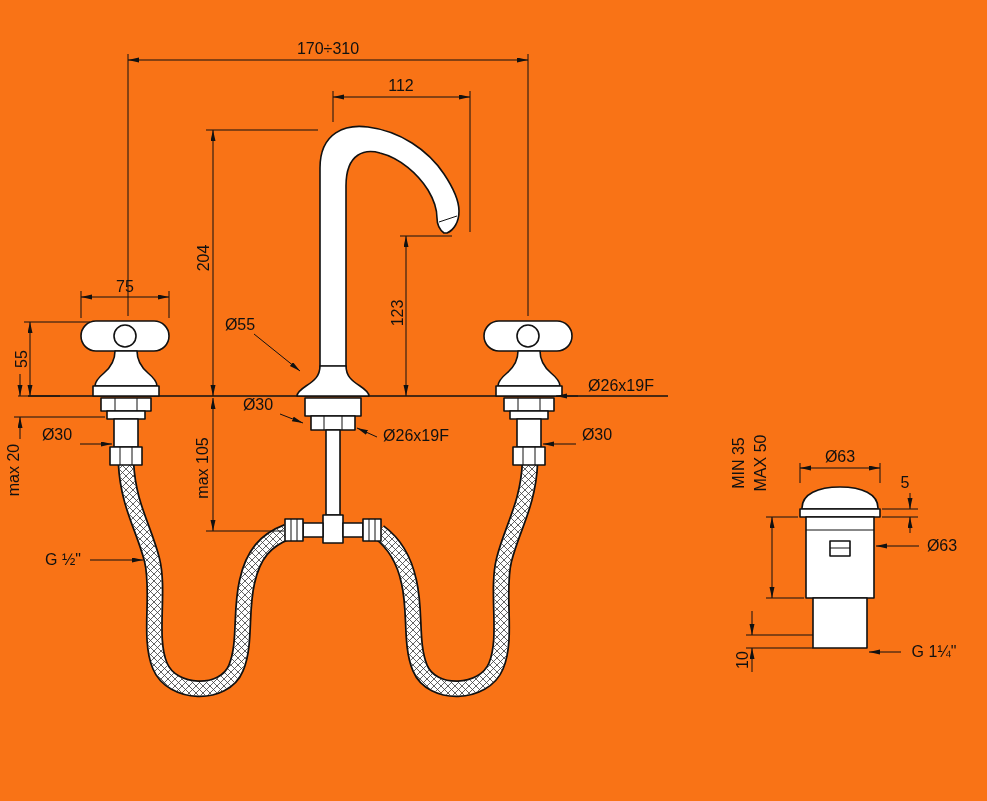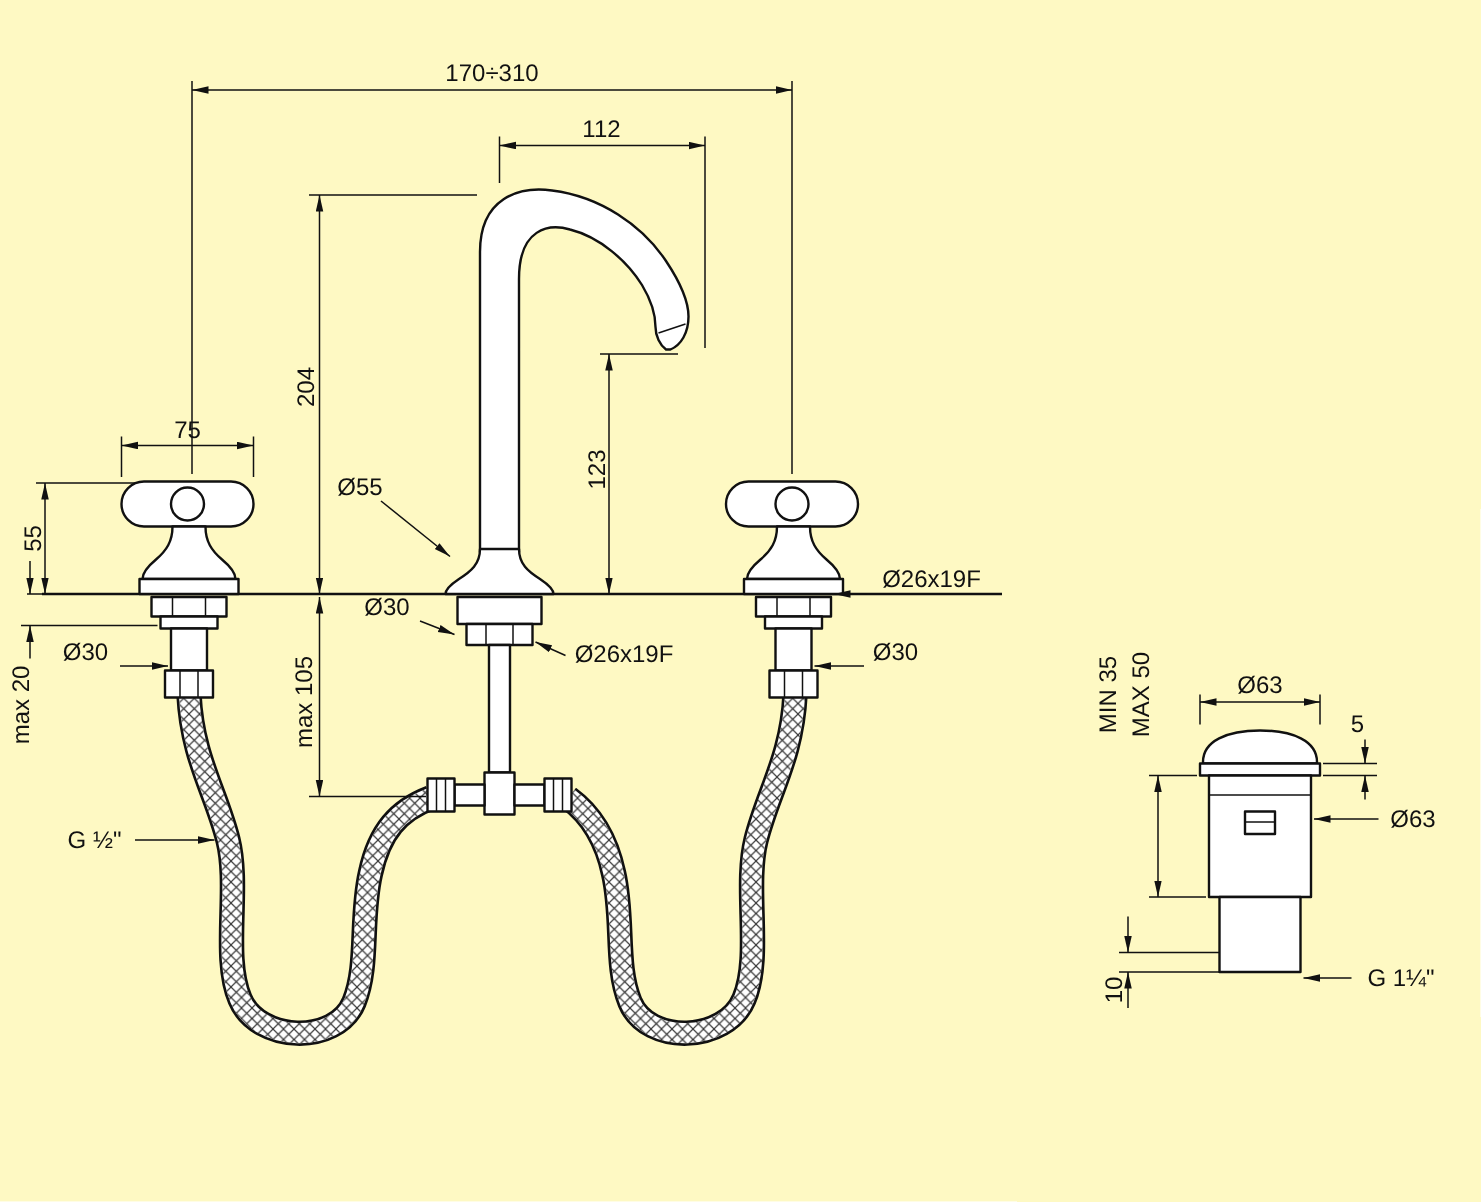--- a/index.html
+++ b/index.html
@@ -1,16 +1,16 @@
 <!DOCTYPE html>
 <html><head>
 <meta charset="utf-8">
 <style>
   html,body{margin:0;padding:0;background:#ffffff;}
-  .stage{position:relative;width:987px;height:801px;background:#fef9c3;overflow:hidden;}
+  .stage{position:relative;width:987px;height:801px;background:#f97316;overflow:hidden;}
   svg{display:block;}
   .p{fill:#ffffff;stroke:#111111;stroke-width:1.6;stroke-linejoin:round;}
   .l{fill:none;stroke:#111111;stroke-width:1.6;}
   .thin{fill:none;stroke:#111111;stroke-width:1;}
   .d{fill:none;stroke:#111111;stroke-width:1;}
   .t{font-family:"Liberation Sans",sans-serif;font-size:16px;fill:#111111;}
   .hoseOuter{fill:none;stroke:#111111;stroke-width:17;}
   .hoseInner{fill:none;stroke:#ffffff;stroke-width:13.5;}
   .hoseBraid{fill:none;stroke:url(#braid);stroke-width:13.5;}
 </style>

